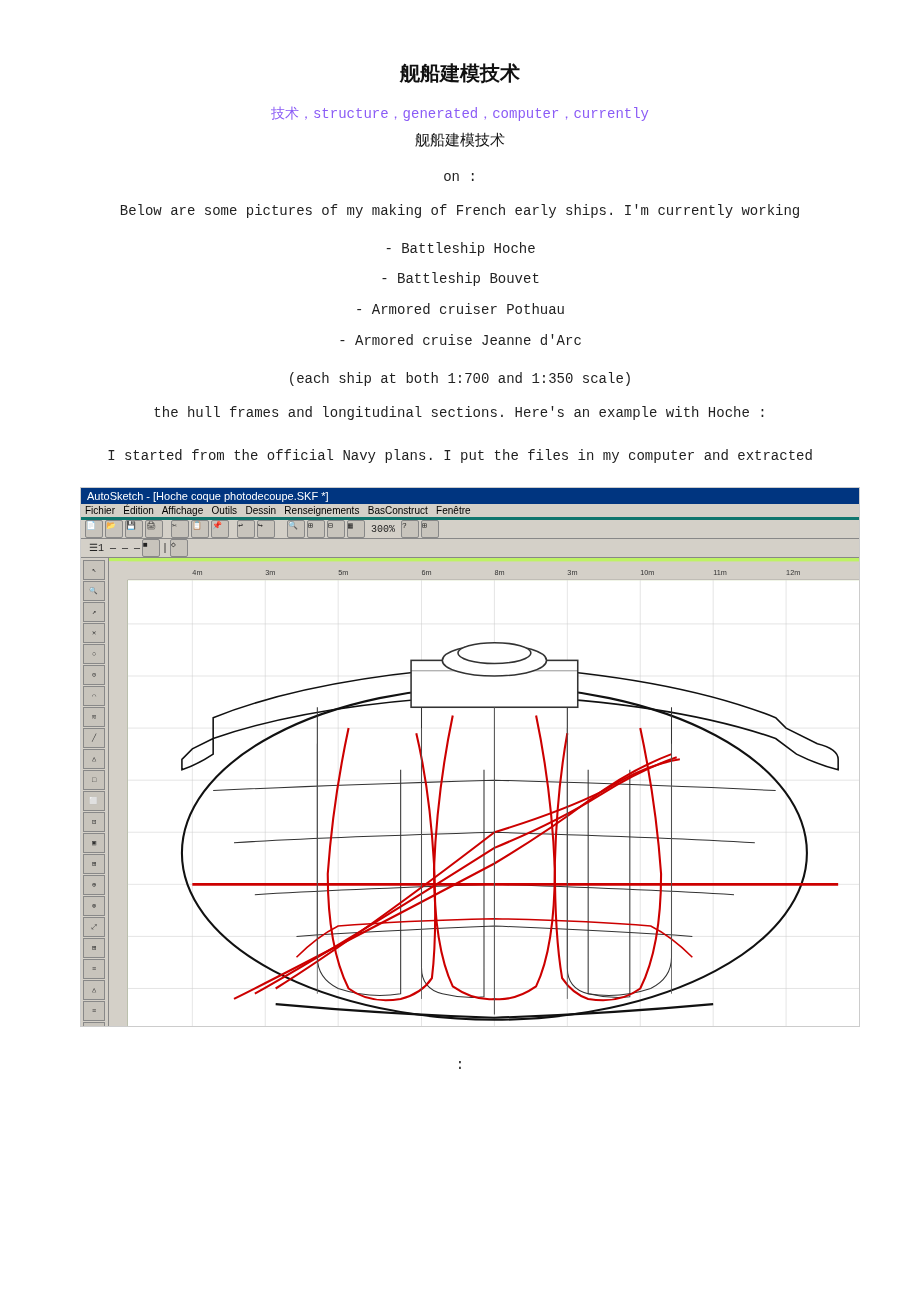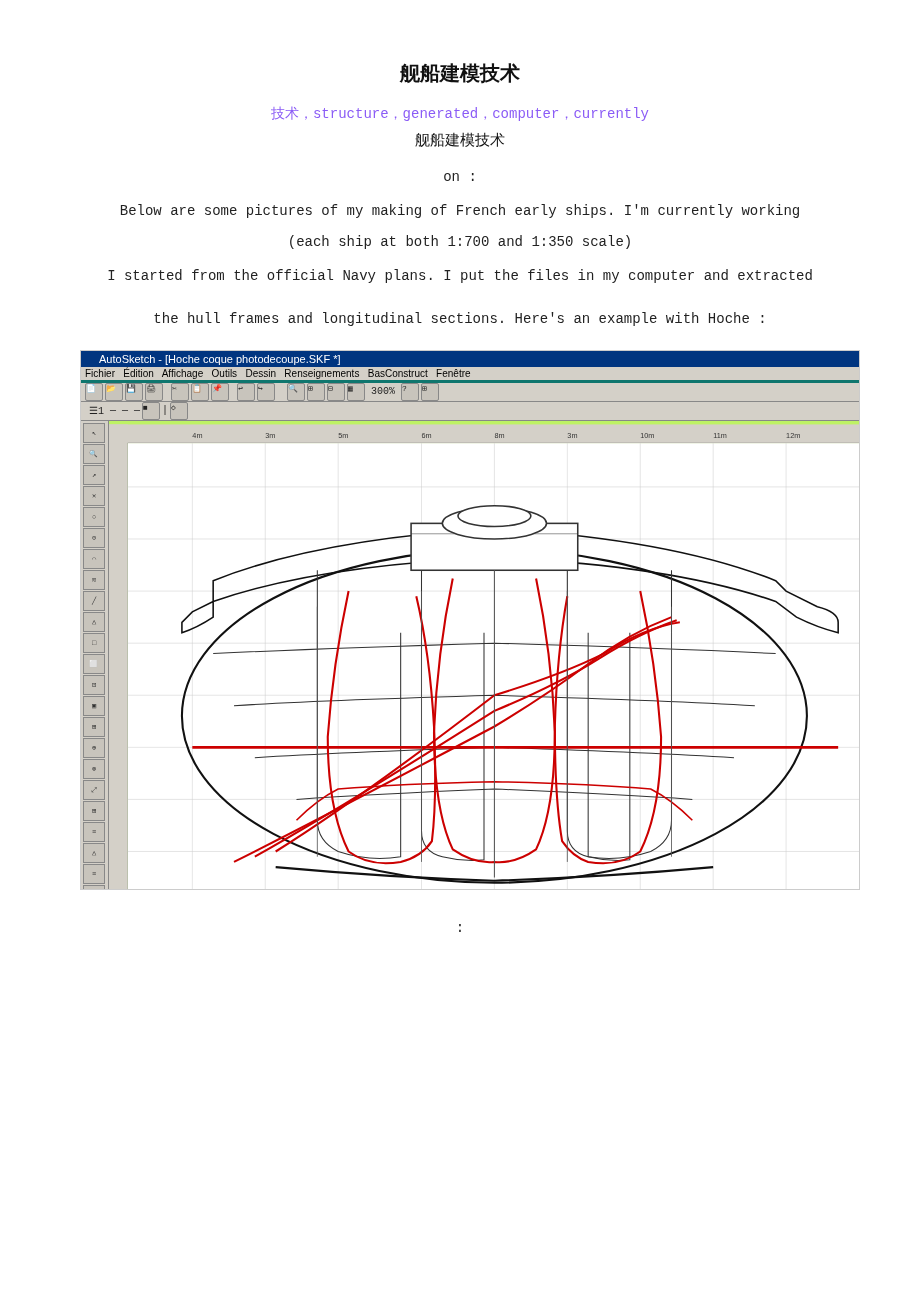--- a/index.html
+++ b/index.html
@@ -93,21 +93,21 @@
       height: 100%;
       background: #e8e8e8;
       display: flex;
       flex-direction: column;
     }
 
     .titlebar {
       background: #003580;
       color: white;
       font-size: 11px;
-      padding: 2px 18px;
+      padding: 2px 6px;
       font-family: Arial, sans-serif;
     }
 
     .menubar {
       background: #d4d0c8;
       border-bottom: 3px solid #0f766e;
       font-size: 10px;
       padding: 1px 4px;
       font-family: Arial, sans-serif;
       color: #000;
@@ -197,25 +197,31 @@
 
   <h1 class="page-title">舰船建模技术</h1>
 
   <div class="keywords">技术，structure，generated，computer，currently</div>
 
   <div class="subtitle">舰船建模技术</div>
 
   <div class="intro-text">on :</div>
   <div class="intro-text">Below are some pictures of my making of French early ships.  I'm currently working</div>
 
+  <ul class="ship-list">
+    <li>- Battleship Hoche</li>
+    <li>- Battleship Bouvet</li>
+    <li>- Armored cruiser Pothuau</li>
+    <li>- Armored cruise Jeanne d'Arc</li>
+  </ul>
 
   <div class="scale-note">(each ship at both 1:700 and 1:350 scale)</div>
 
+  <div class="body-text">the hull frames and longitudinal sections.  Here's an example with Hoche :</div>
   <div class="body-text">I started from the official Navy plans.  I put the files in my computer and extracted</div>
-  <div class="body-text">the hull frames and longitudinal sections.  Here's an example with Hoche :</div>
 
   <div class="image-container">
     <div class="autosketch-window">
 
       <div class="titlebar">
         <span>AutoSketch - [Hoche coque photodecoupe.SKF *]</span>
       </div>
 
       <div class="menubar">
         Fichier &nbsp; Édition &nbsp; Affichage &nbsp; Outils &nbsp; Dessin &nbsp; Renseignements &nbsp; BasConstruct &nbsp; Fenêtre &nbsp;

